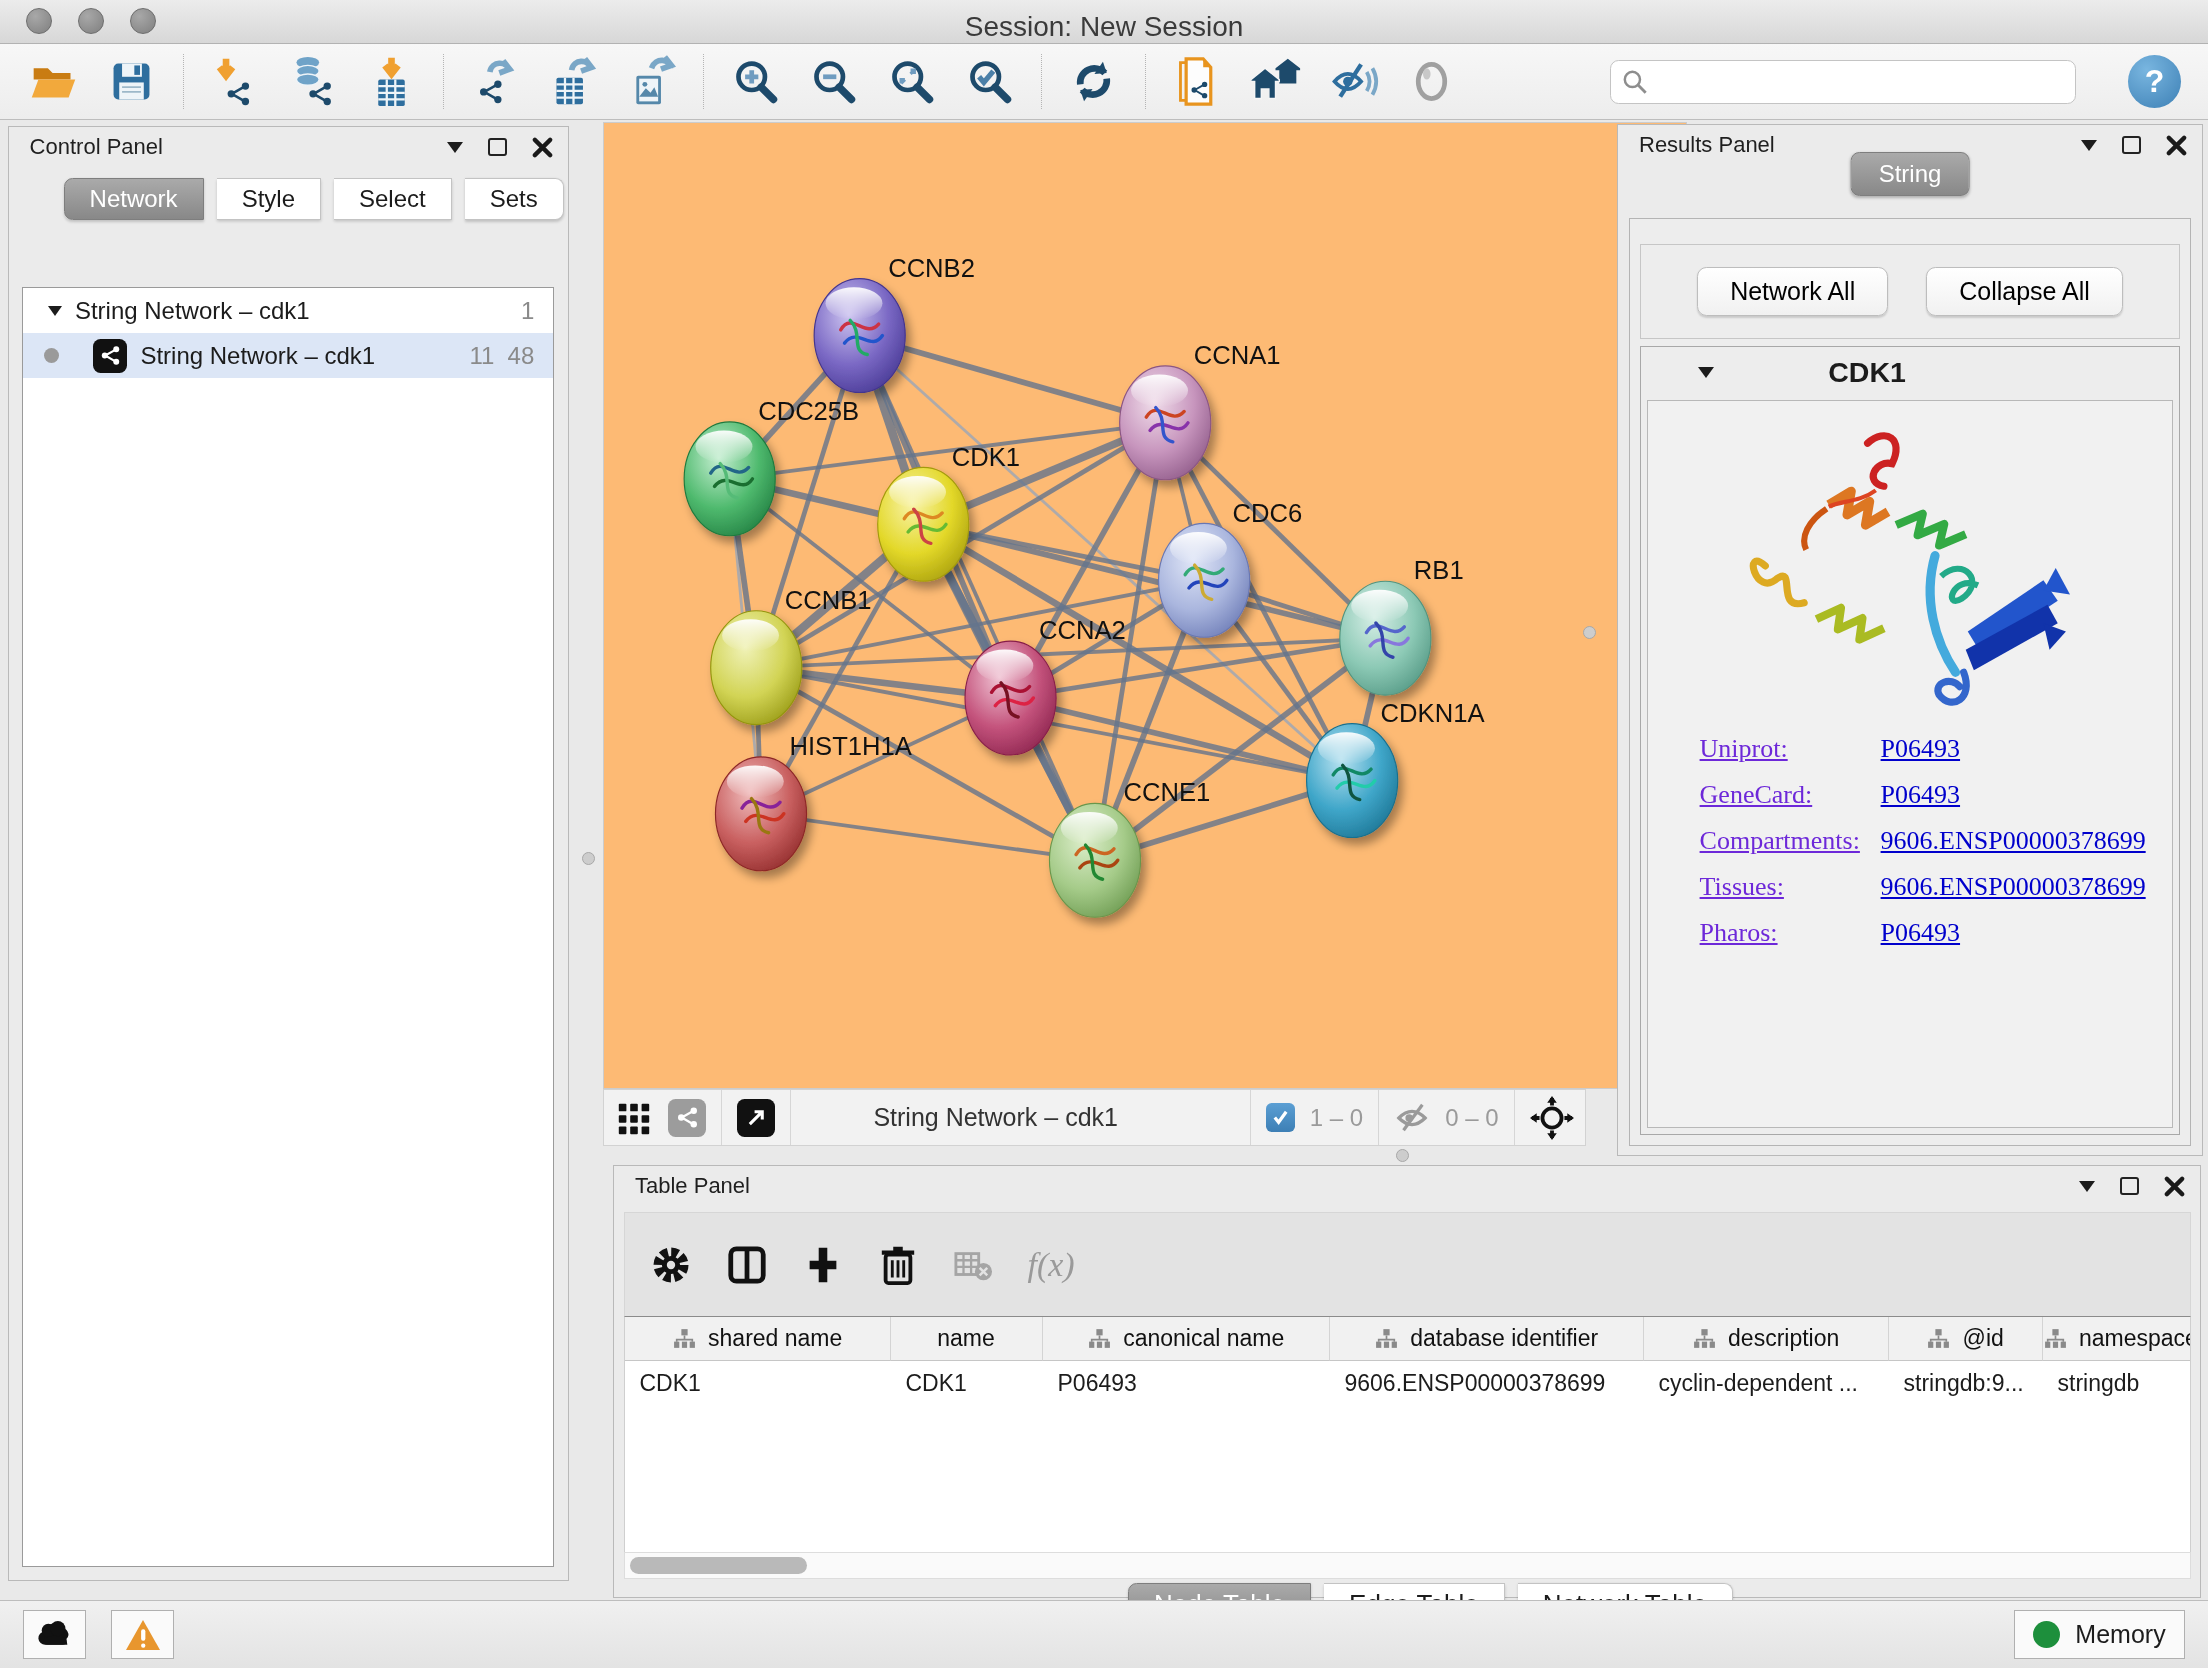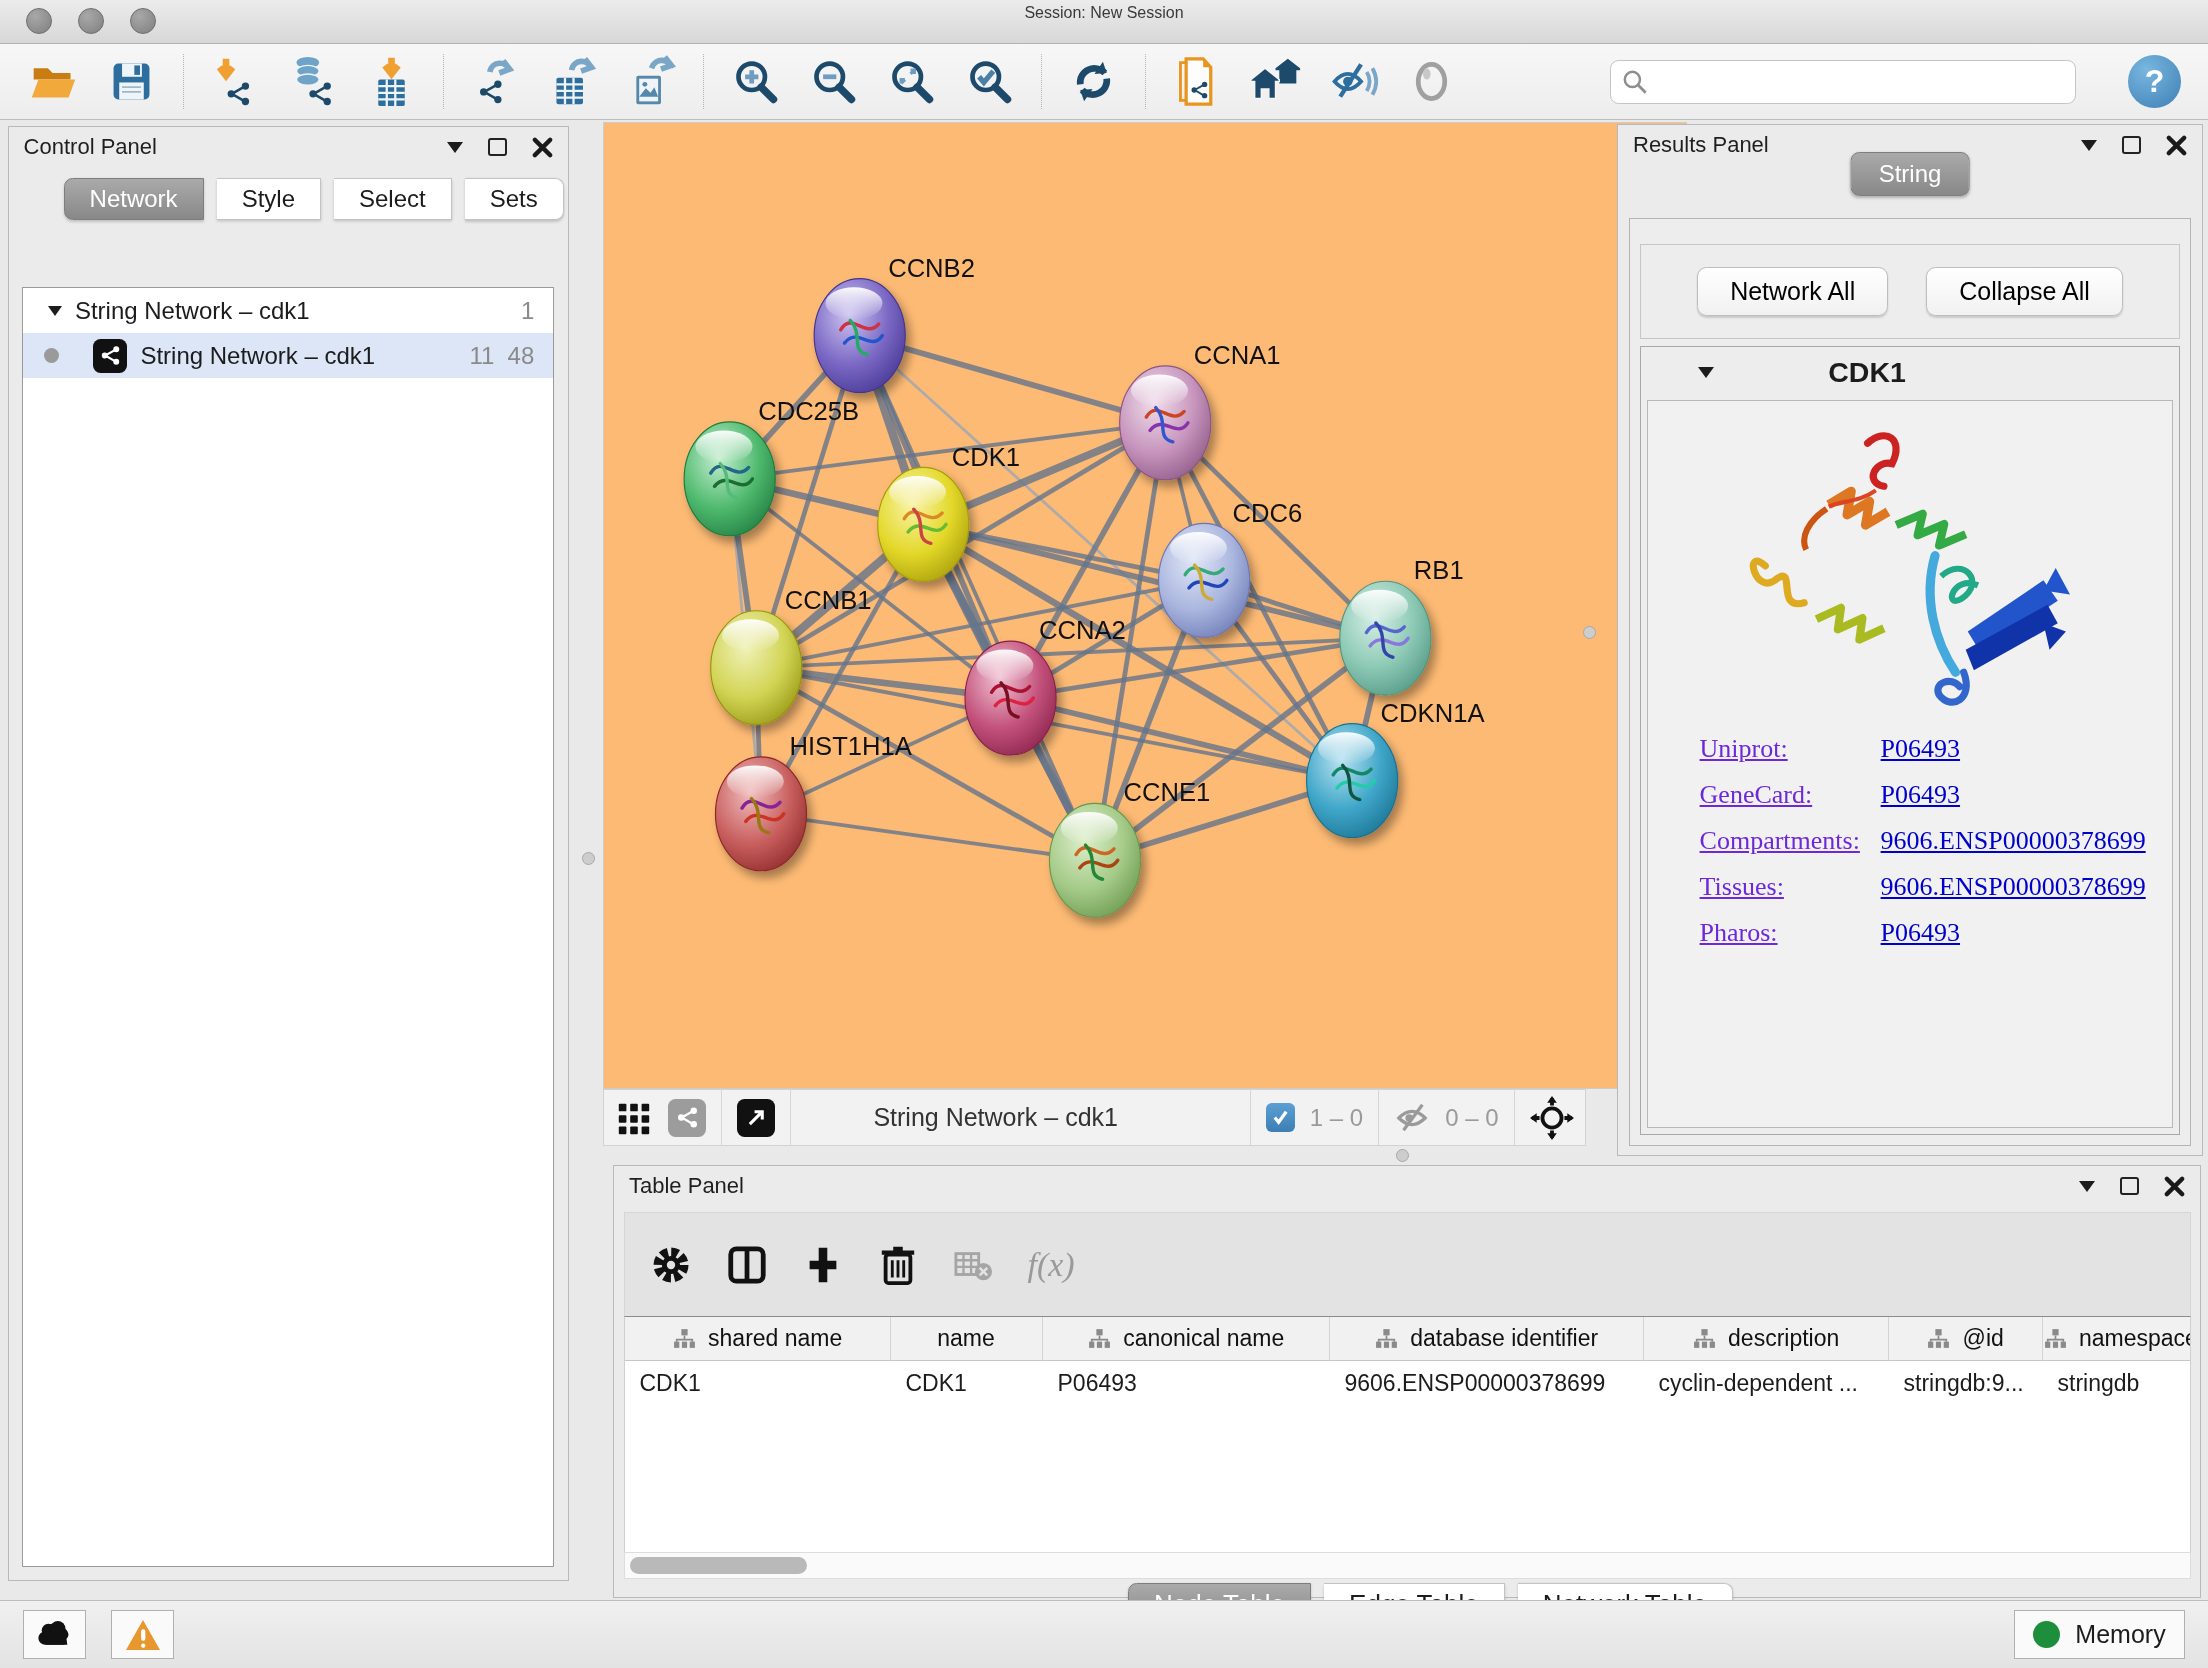--- a/index.html
+++ b/index.html
@@ -4,42 +4,42 @@
 <style>
   * { margin:0; padding:0; box-sizing:border-box; }
   html,body { width:2208px; height:1668px; }
   body { position:relative; background:#e9e9e9; font-family:"Liberation Sans",sans-serif; color:#1c1c1c; overflow:hidden; }
 
   
   .titlebar { position:absolute; left:0; top:0; width:2208px; height:44px;
     background:linear-gradient(#ececec,#d7d7d7); border-bottom:1px solid #b2b2b2; }
   .traffic { position:absolute; top:7.6px; width:26px; height:26px; border-radius:50%;
     background:radial-gradient(circle at 35% 30%, #a8a8a8,#7f7f7f); border:1px solid #6d6d6d; }
-  .win-title { position:absolute; left:0; right:0; top:4px; text-align:center;
-    font-size:16px; font-weight:500; color:#3a3a3a; }
+  .win-title { position:absolute; left:0; right:0; top:11px; text-align:center;
+    font-size:28px; font-weight:500; color:#3a3a3a; }
 
   
   .toolbar { position:absolute; left:0; top:44px; width:2208px; height:76px;
     background:linear-gradient(#f7f7f7,#ededed); border-bottom:1px solid #bdbdbd;
     display:flex; align-items:center; padding:0 27px; gap:25px; }
   .tb-btn { width:53px; height:53px; display:flex; align-items:center; justify-content:center; flex:0 0 auto; }
   .tb-sep { width:0; height:55px; border-left:1.9px dotted #b4b4b4; flex:0 0 auto; }
   .search-wrap { margin-left:auto; position:relative; width:466px; height:44px; flex:0 0 auto; }
   .search-input { width:100%; height:100%; border:1.9px solid #c4c4c4; border-radius:8.6px;
     background:#fff; font-size:23px; padding:0 13.3px 0 49px; outline:none; color:#333; }
   .search-mag { position:absolute; left:11.4px; top:8.6px; }
   .help-btn { margin-left:27px; width:53px; height:53px; border-radius:50%; border:none;
     background:radial-gradient(circle at 35% 28%, #79b6e0,#3d80b5); color:#fff;
     font-size:32px; font-weight:bold; display:flex; align-items:center; justify-content:center; flex:0 0 auto;
     font-family:"Liberation Sans",sans-serif; }
 
   
   .panel { position:absolute; background:#ebebeb; border:1px solid #b9b9b9; }
   .panel-head { height:40px; display:flex; align-items:center; padding:0 15px; }
-  .panel-title { font-size:22px; color:#1f1f1f; }
+  .panel-title { font-size:22px; color:#1f1f1f;margin-left:6px; }
   .panel-head-icons { margin-left:auto; display:flex; align-items:center; gap:25px; }
   .tri-down { width:0; height:0; border-left:8.6px solid transparent; border-right:8.6px solid transparent;
     border-top:11.4px solid #1c1c1c; }
   .float-box { width:19px; height:18px; border:2.9px solid #222; border-radius:2.9px; background:transparent; }
 
   
   .seg { display:flex;gap:13px; }
   .seg .tab { height:42px; display:flex; align-items:center; justify-content:center;
     background:#fff; border:1px solid #c3c3c3; border-left:none; font-size:24px; padding:0 25px;
     box-shadow:0 1.9px 2.9px rgba(0,0,0,.18); }

